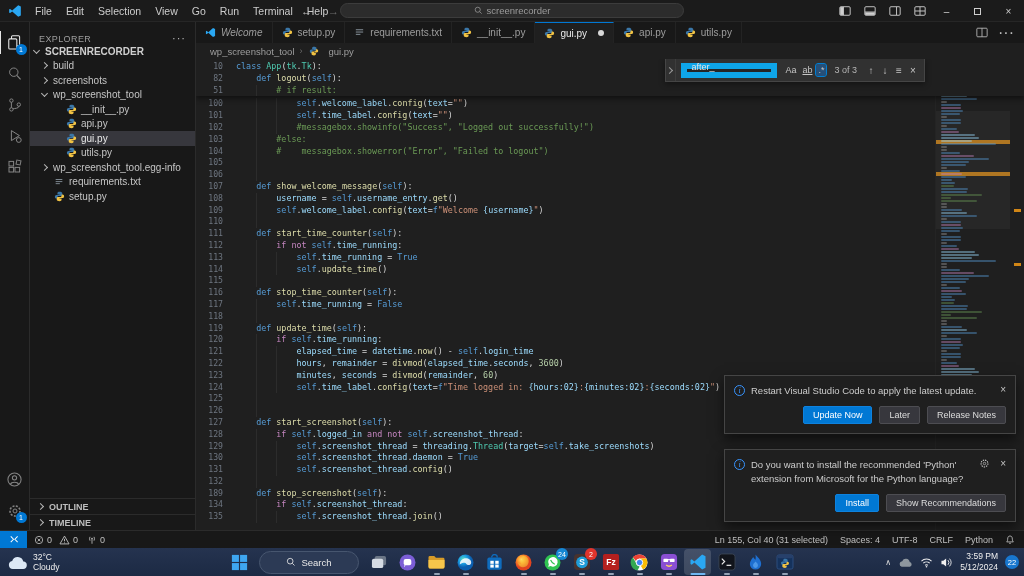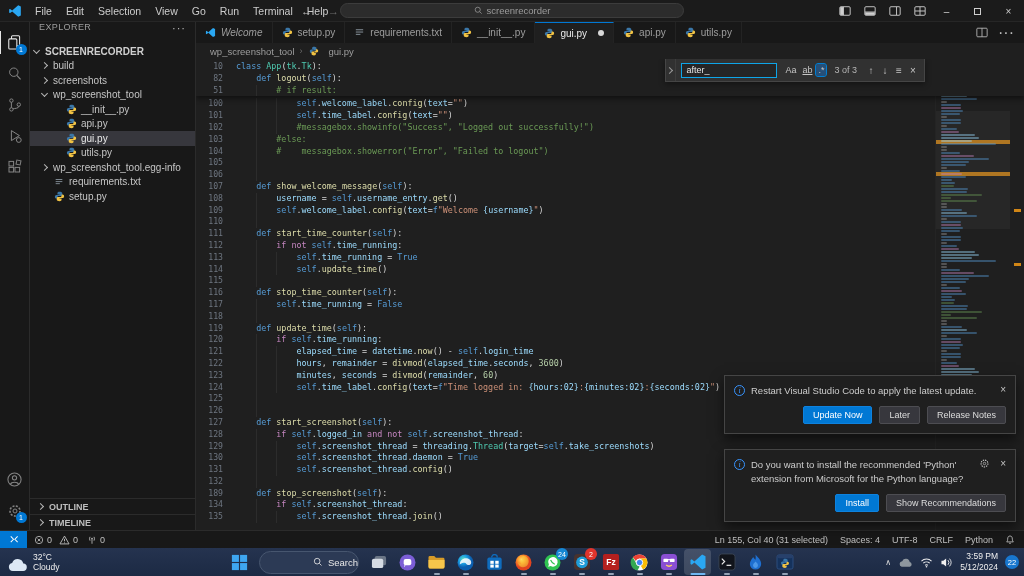--- a/index.html
+++ b/index.html
@@ -28,21 +28,21 @@
     display:flex;flex-direction:column;align-items:center;padding:5px 0 4px}
   .ab-item{width:30px;height:31px;display:flex;align-items:center;justify-content:center;position:relative}
   .ab-item.active::before{content:"";position:absolute;left:0;top:4px;bottom:4px;width:1.5px;background:#e7e7e7}
   .ab-badge{position:absolute;right:3px;bottom:3px;min-width:11px;height:11px;border-radius:6px;
     background:#0078d4;color:#fff;font-size:7px;display:flex;align-items:center;justify-content:center;padding:0 2px}
   #ab-spacer{flex:1}
 
   
   #sidebar{flex:none;width:166px;background:#181818;border-right:1px solid #2b2b2b;
     display:flex;flex-direction:column;font-size:10px;color:#c5c5c5;overflow:hidden}
-  #sb-header{flex:none;height:22px;display:flex;align-items:flex-start;padding:0 9px;color:#9d9d9d;font-size:9px;letter-spacing:.4px}
+  #sb-header{flex:none;height:22px;display:flex;align-items:flex-end;padding:0 9px;color:#9d9d9d;font-size:9px;letter-spacing:.4px}
   #sb-actions{margin-left:auto;color:#bbb;font-size:11px;letter-spacing:1px}
   .tree-row{height:14.5px;display:flex;align-items:center;white-space:nowrap;overflow:hidden}
   .tree-row.selected{background:#37373d;color:#e8e8e8}
   .tree-root{font-weight:bold;color:#cfcfcf}
   .chev{flex:none;width:5px;height:5px;border-right:1.1px solid #b5b5b5;border-bottom:1.1px solid #b5b5b5;margin:0 6px 0 4px}
   .chev.closed{transform:rotate(-45deg)}
   .chev.open{transform:rotate(45deg);margin-top:-2px}
   .chev.none{border:none}
   .tree-icon{flex:none;width:12px;height:12px;margin-right:4px;display:flex;align-items:center;justify-content:center}
   #sb-fill{flex:1}
@@ -71,22 +71,22 @@
   .k{color:#569cd6}.c{color:#c586c0}.f{color:#dcdcaa}.t{color:#4ec9b0}.v{color:#9cdcfe}
   .s{color:#ce9178}.m{color:#6a9955}.d{color:#b5cea8}.p{color:#d4d4d4}
   #sticky{position:relative;z-index:2;background:#1f1f1f;box-shadow:0 3px 5px rgba(0,0,0,.45);padding-top:2px}
   #lines{padding-top:2px}
 
   
   #find{position:absolute;top:0;right:99px;height:23px;z-index:6;background:#313131;
     border:1px solid #454545;border-top:none;box-shadow:0 2px 6px rgba(0,0,0,.4);
     display:flex;align-items:center;font-family:"Liberation Sans",sans-serif;font-size:9px;color:#ccc;padding-right:4px}
   #find-grip{width:10px;height:100%;display:flex;align-items:center;justify-content:center;border-right:1px solid #3d3d3d}
-  #find-input{width:96px;height:15px;background:#252526;border:1px solid #0ea5e9;margin:0 5px;
-    display:flex;align-items:center;padding:0 4px;color:#e6e6e6;font-size:9px}
+  #find-input{width:96px;height:15px;background:#252526;border:6px solid #0ea5e9;margin:0 5px;
+    display:flex;align-items:flex-end;padding:0 4px;color:#e6e6e6;font-size:9px}
   .find-toggle{padding:1px 2px;margin:0 1px;color:#c5c5c5;border-radius:2px}
   .find-toggle.on{background:#264f78;outline:1px solid #007fd4}
   #find-count{margin:0 7px;color:#b5b5b5;white-space:nowrap}
   .find-btn{width:14px;text-align:center;color:#c5c5c5;font-size:10px}
 
   
   #minimap{position:absolute;top:0;bottom:0;right:14px;width:75px;background:#1f1f1f;z-index:1;
     overflow:hidden;padding-top:3px;border-left:1px solid #242424}
   .mm-row{height:2px;margin:0 0 1px 5px;border-radius:1px}
   .mm-match{position:absolute;left:0;right:0;height:4px;background:rgba(222,145,33,.75)}
@@ -110,31 +110,31 @@
 
   
   #statusbar{flex:none;height:18px;background:#181818;border-top:1px solid #2b2b2b;
     display:flex;align-items:center;font-size:9px;color:#c0c0c0}
   #remote{height:100%;background:#0078d4;display:flex;align-items:center;padding:0 8px;margin-right:7px}
   .sb-item{display:flex;align-items:center;gap:3px;margin-right:9px}
   #sb-right{margin-left:auto;display:flex;align-items:center;gap:12px;padding-right:9px;white-space:nowrap}
 
   
   #taskbar{flex:none;height:28px;background:linear-gradient(#25334f,#1c2a44);display:flex;align-items:center;position:relative}
-  #tb-weather{position:absolute;left:7px;display:flex;align-items:flex-end;gap:5px;color:#f0f0f0;font-size:8.5px;line-height:1.2}
+  #tb-weather{position:absolute;left:7px;display:flex;align-items:center;gap:5px;color:#f0f0f0;font-size:8.5px;line-height:1.2}
   #tb-center{margin:0 auto;display:flex;align-items:center;gap:2px}
   .tb-cell{width:27px;height:26px;border-radius:4px;display:flex;align-items:center;justify-content:center;position:relative}
   .tb-cell.active{background:rgba(255,255,255,.15)}
   .tb-cell.run::after{content:"";position:absolute;bottom:0;left:50%;transform:translateX(-50%);
     width:6px;height:2px;border-radius:1px;background:#93a2b6}
   .tb-cell.active.run::after{width:15px;background:#6fb7f2}
   .tb-badge{position:absolute;top:-1px;right:-2px;min-width:12px;height:12px;border-radius:6px;color:#fff;
     font-size:7px;display:flex;align-items:center;justify-content:center;padding:0 2px;z-index:2}
   #tb-search{width:100px;height:23px;border-radius:12px;background:#2c3a55;border:1px solid #47566f;
-    display:flex;align-items:center;justify-content:flex-end;gap:5px;color:#e8e8e8;font-size:9.5px;margin:0 4px}
+    display:flex;align-items:center;justify-content:center;gap:5px;color:#e8e8e8;font-size:9.5px;margin:0 4px}
   #tb-tray{position:absolute;right:5px;display:flex;align-items:center;gap:7px;color:#f0f0f0}
   #tray-clock{text-align:right;font-size:8.5px;line-height:1.25}
   #tray-badge{width:14px;height:14px;border-radius:7px;background:#1877cf;color:#fff;font-size:7.5px;
     display:flex;align-items:center;justify-content:center}
   svg{display:block}
 </style>
 </head>
 <body>
 
 <div id="app">

